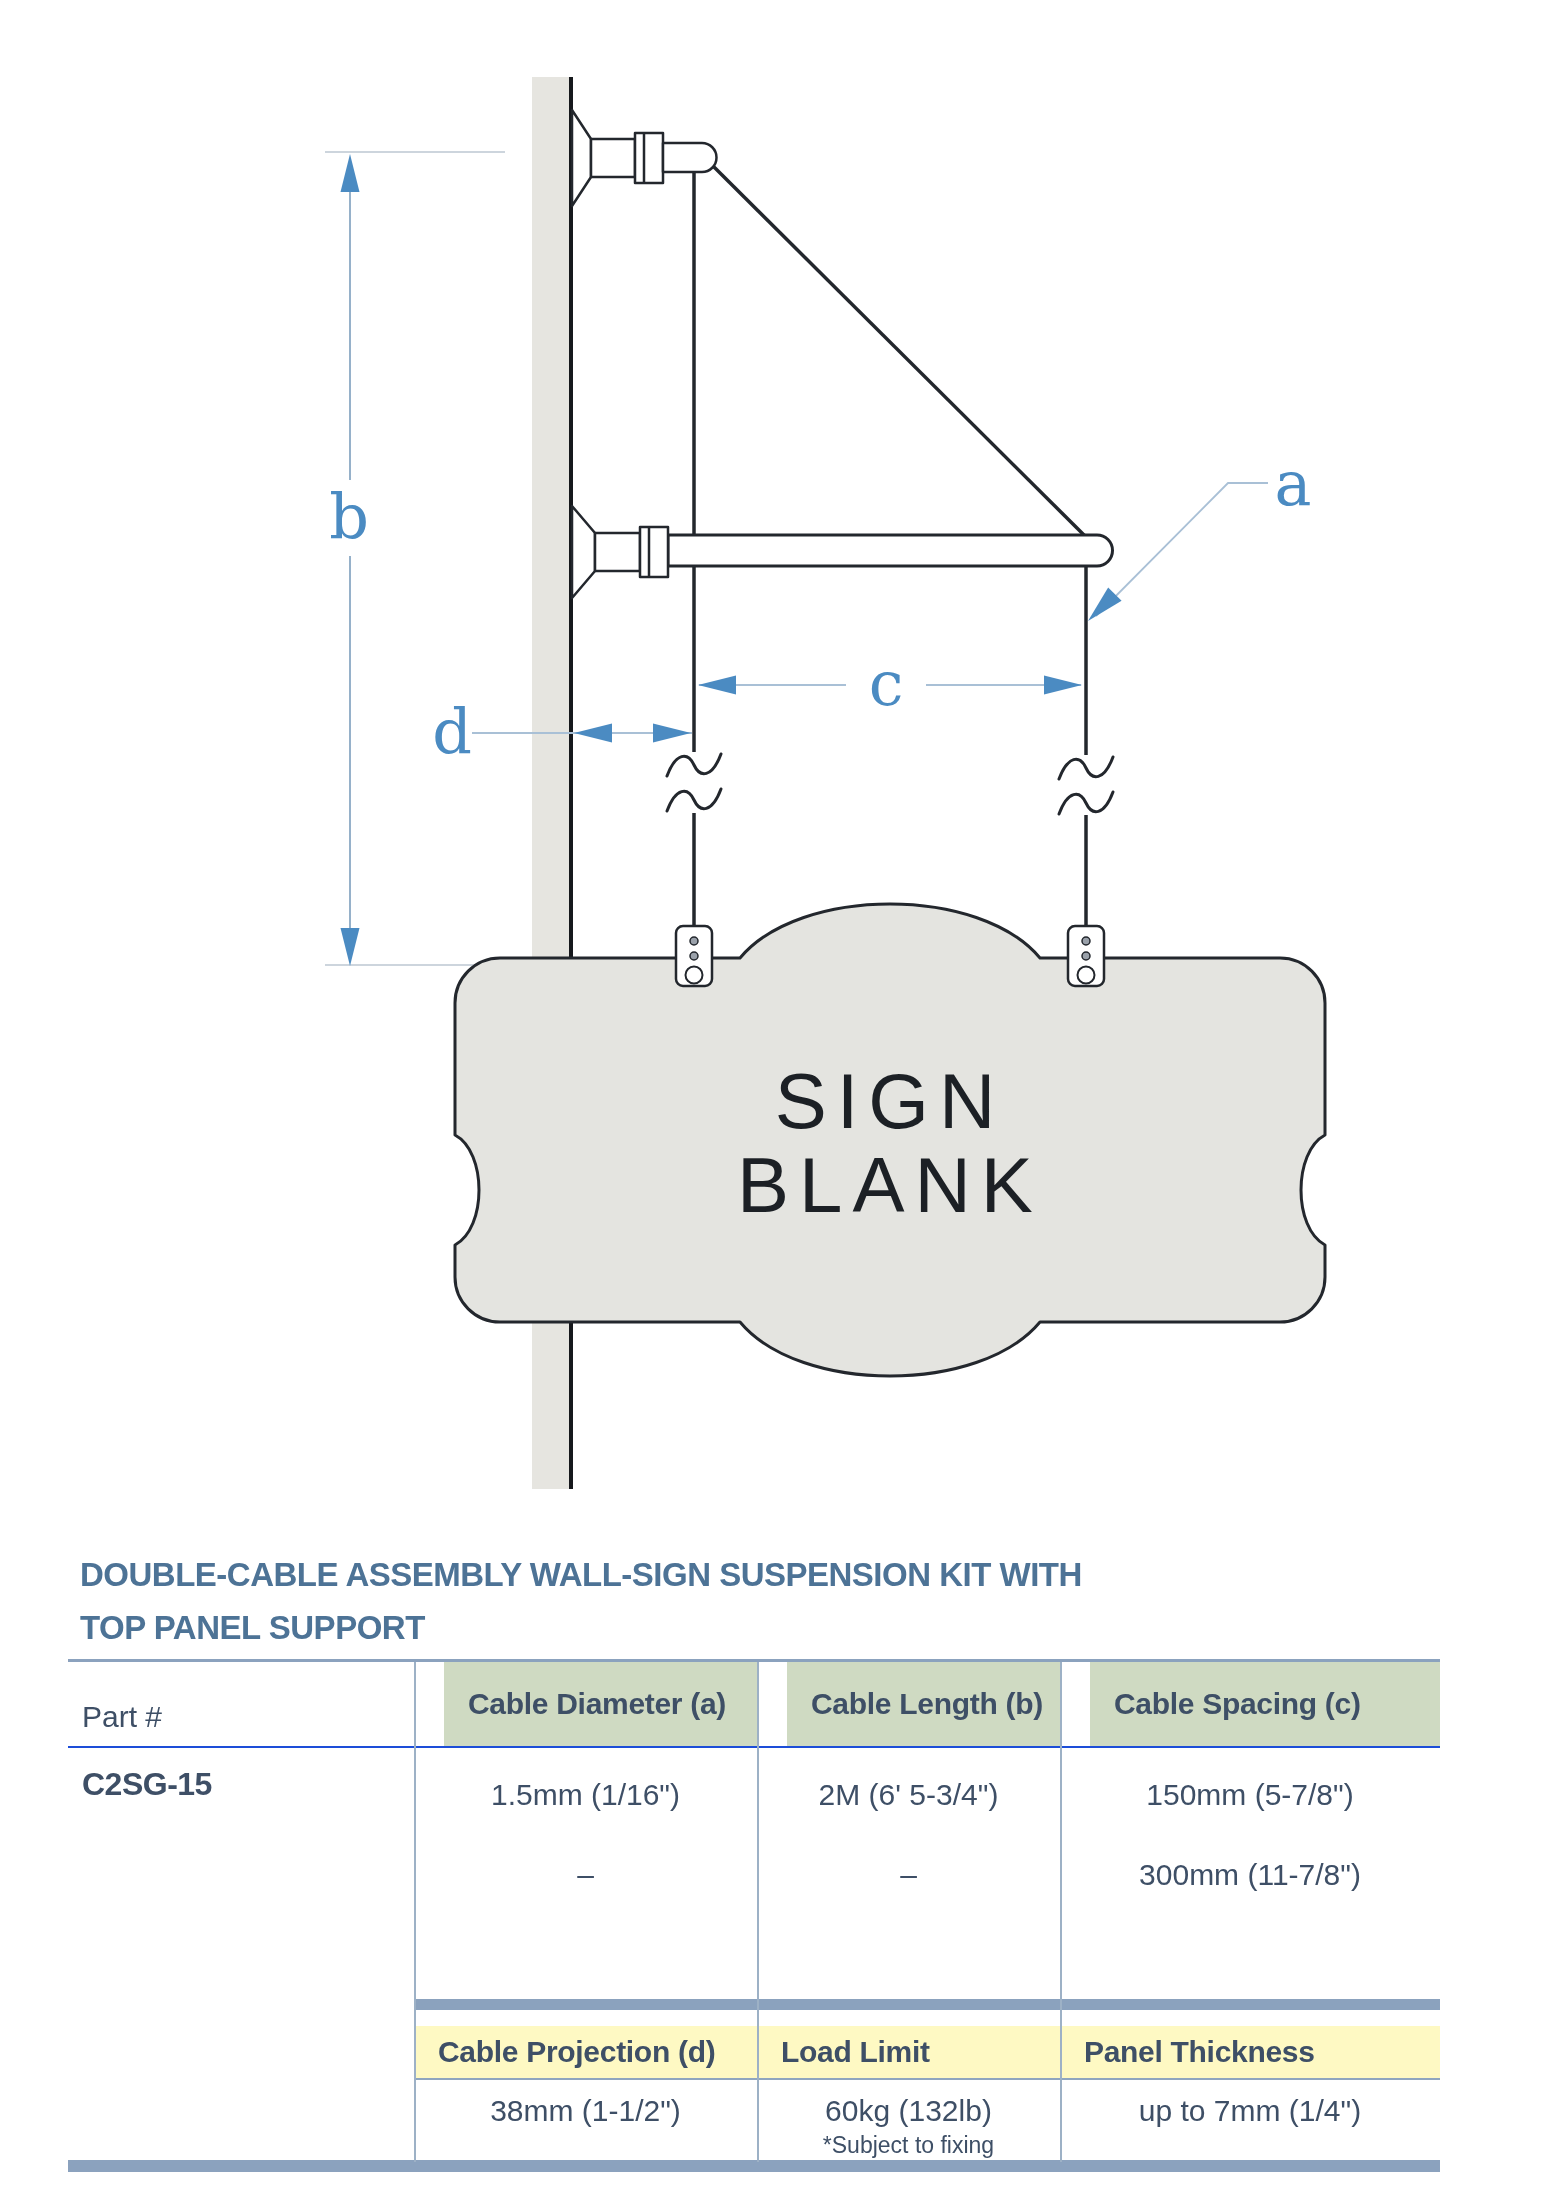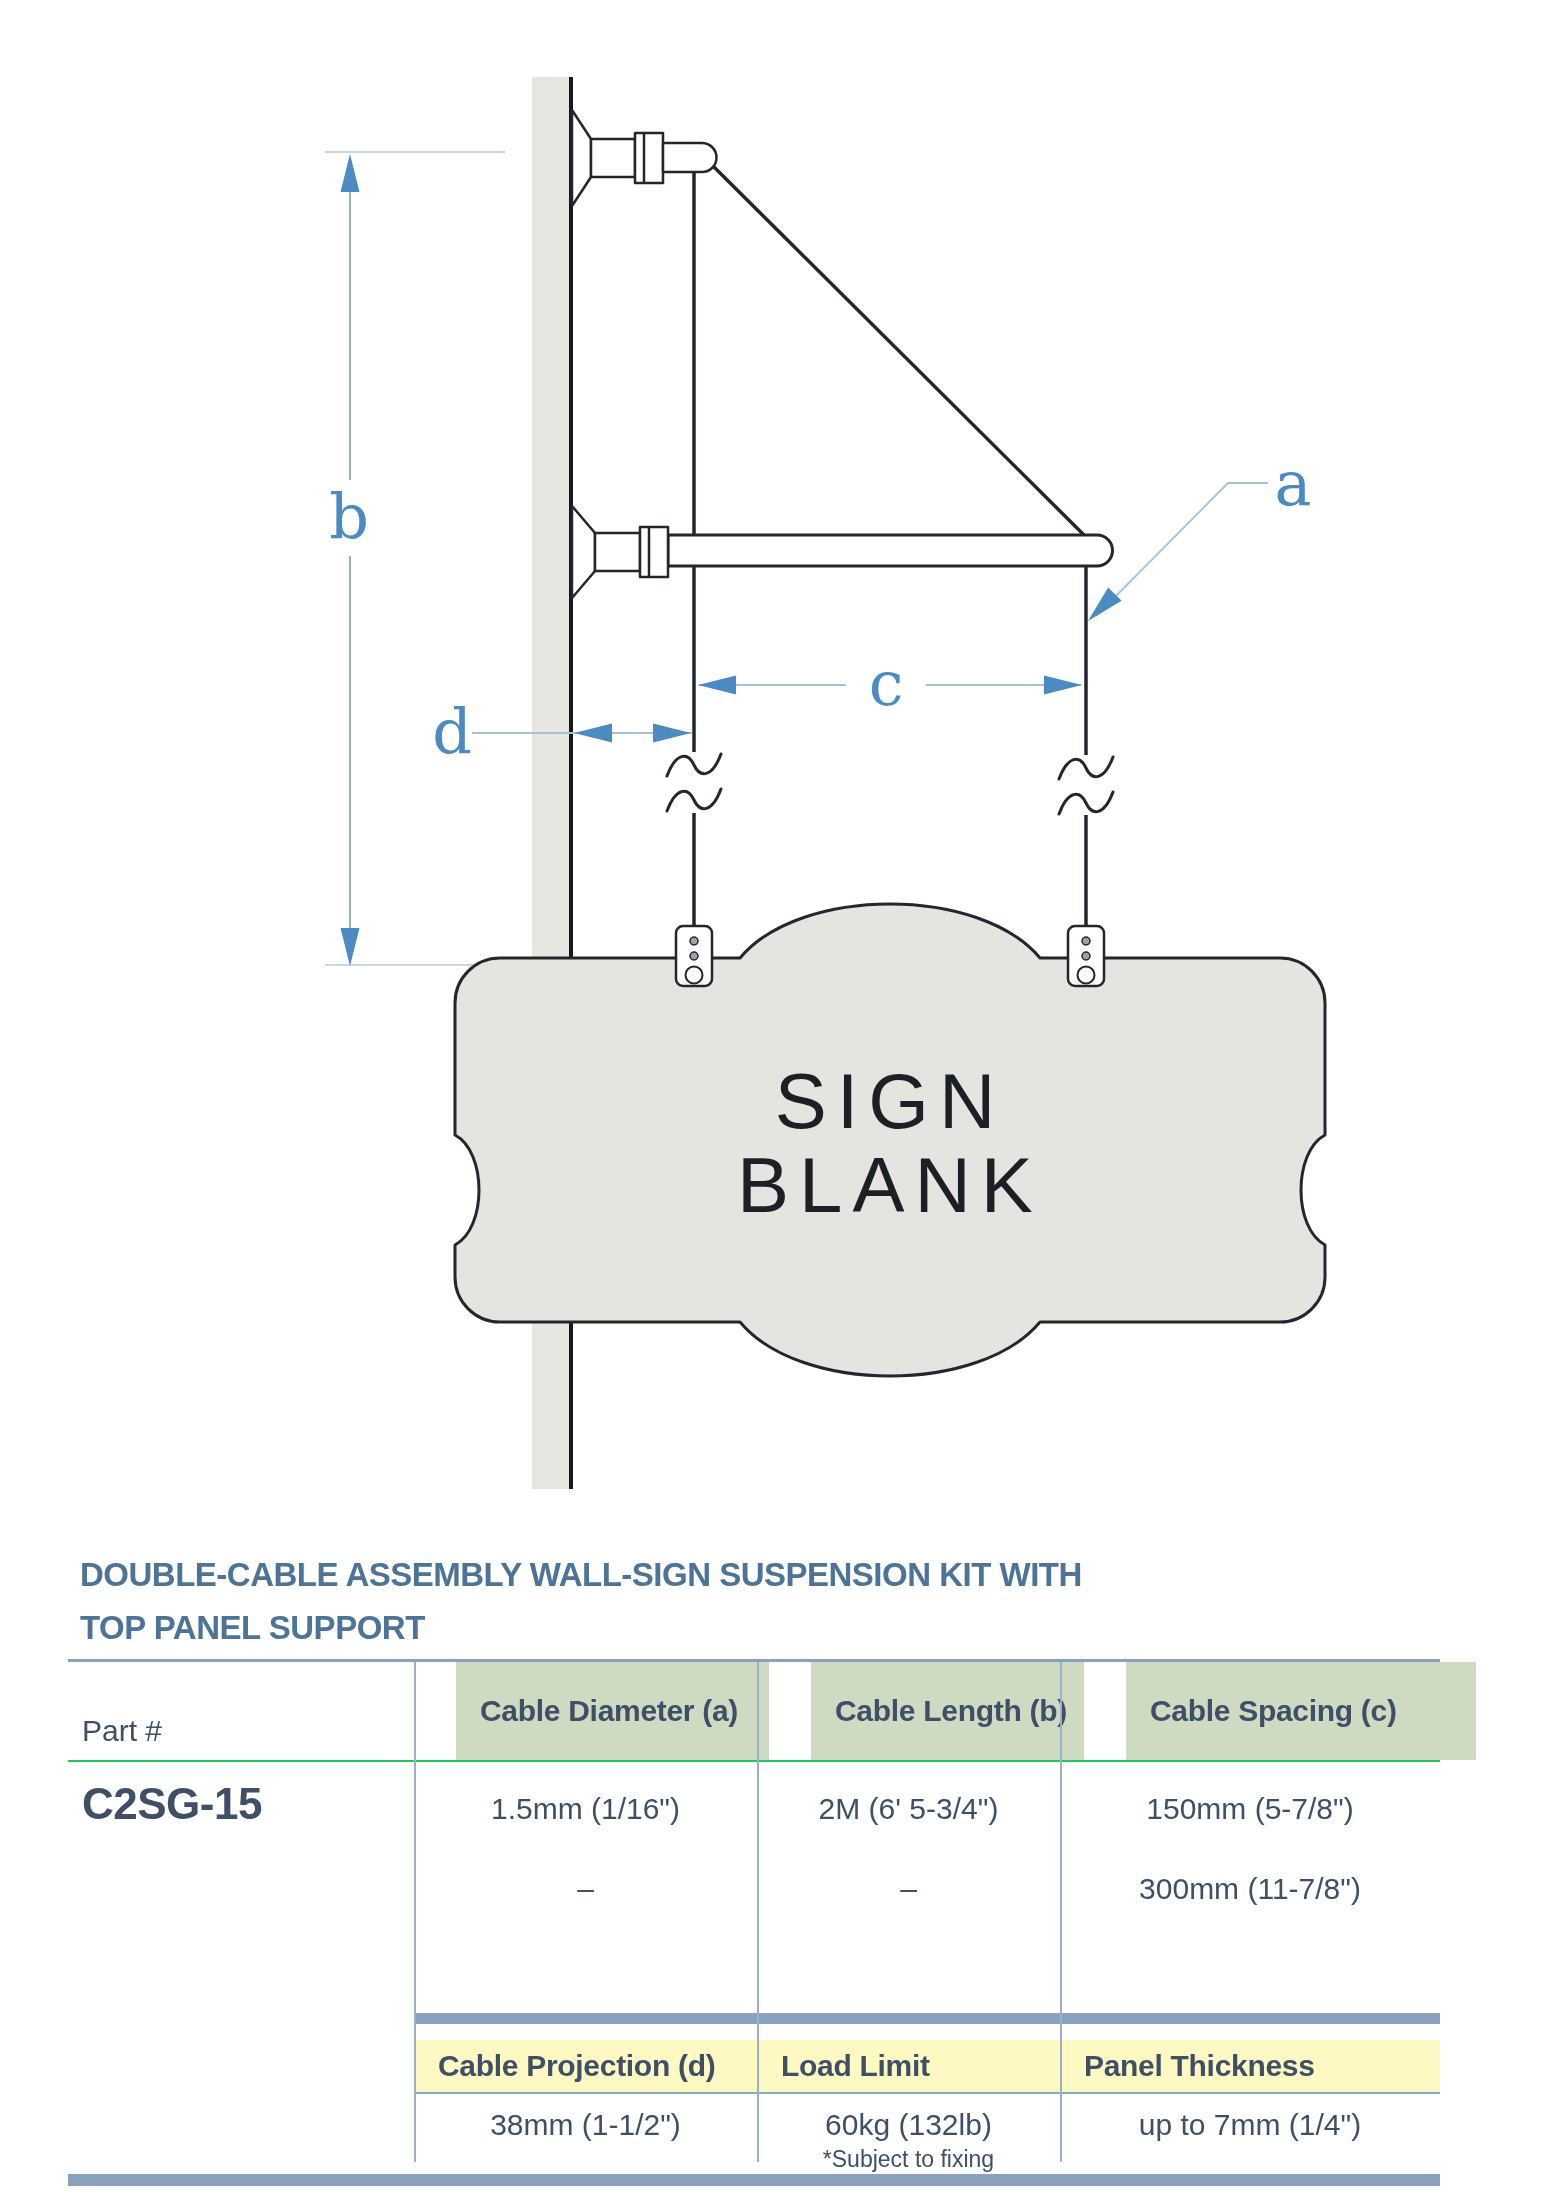--- a/index.html
+++ b/index.html
@@ -11,36 +11,36 @@
   .doc-title{position:absolute;left:68px;top:1548px;width:1100px;
              font-size:33px;line-height:53px;font-weight:700;letter-spacing:-0.5px;
              color:#4d7396;margin-left:12px;}
 
   
   .spec-table{position:absolute;left:68px;top:1659px;width:1372px;color:#3e4f66;}
   .spec-table *{box-sizing:border-box;}
   .t-topbar{height:3px;background:#8ba2be;}
   .t-botbar{height:12px;background:#8ba2be;}
   .trow{display:grid;grid-template-columns:346px 343px 303px 380px;}
-  .r-head1{height:100px;border-bottom:2px solid #22c55e;gap:12px;}
+  .r-head1{height:86px;border-bottom:2px solid #1d4ed8;}
   .r-body1{height:251px;}
   .r-sep{height:11px;}
   .r-sep .bar{background:#8ba2be;}
   .r-head2{height:70px;}
   .r-head2 .head{border-bottom:2px solid #8fa6bf;}
   .r-body2{height:80px;}
   .cell{overflow:hidden;}
   .head{display:flex;align-items:center;padding-left:24px;
         font-size:30px;font-weight:700;letter-spacing:-0.3px;}
   .green{background:#cfdac2;margin-left:30px;}
   .gray{background:#fef9c3;margin-top:16px;}
   .part-head{display:flex;align-items:flex-end;padding:0 0 12px 14px;
              font-size:30px;font-weight:500;}
   .parts{display:flex;flex-direction:row;gap:26px;padding:20px 0 0 14px;
-         font-size:44px;font-weight:700;line-height:1;letter-spacing:-0.5px;}
+         font-size:32px;font-weight:700;line-height:1;letter-spacing:-0.5px;}
   .vals{display:flex;flex-direction:column;align-items:center;gap:46px;
         padding-top:30px;font-size:30px;font-weight:500;}
   .val2{display:flex;flex-direction:column;align-items:center;padding-top:14px;
         font-size:30px;font-weight:500;line-height:1.15;}
   .note{font-size:23px;font-weight:400;margin-top:3px;}
   .vline{position:absolute;top:3px;height:500px;width:2px;background:#9db1c6;}
 </style>
 </head>
 <body>
 

